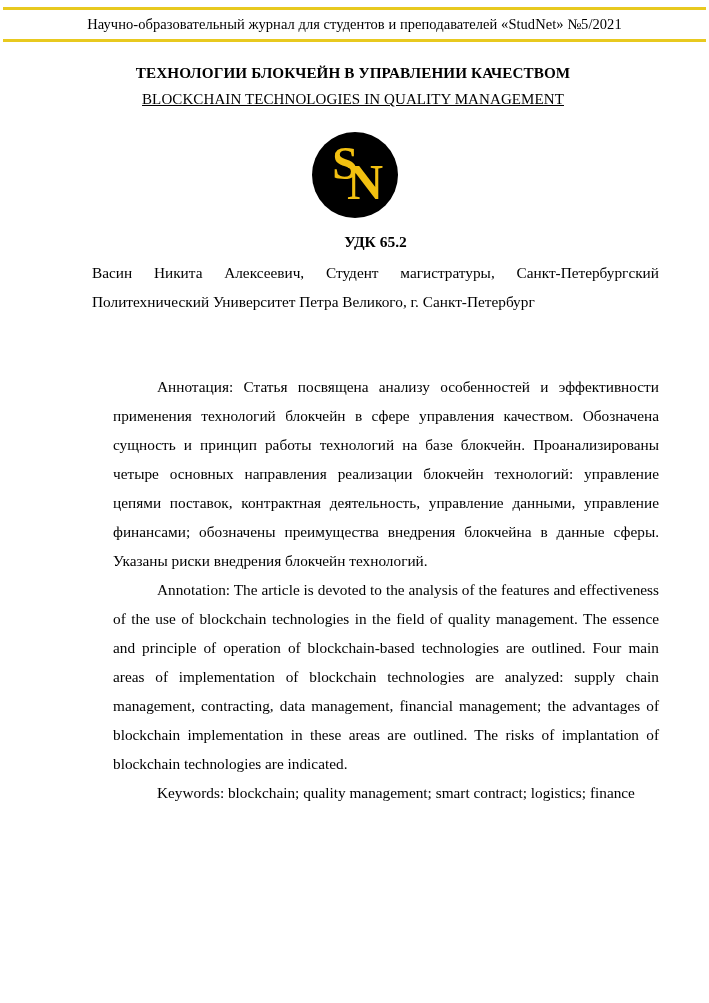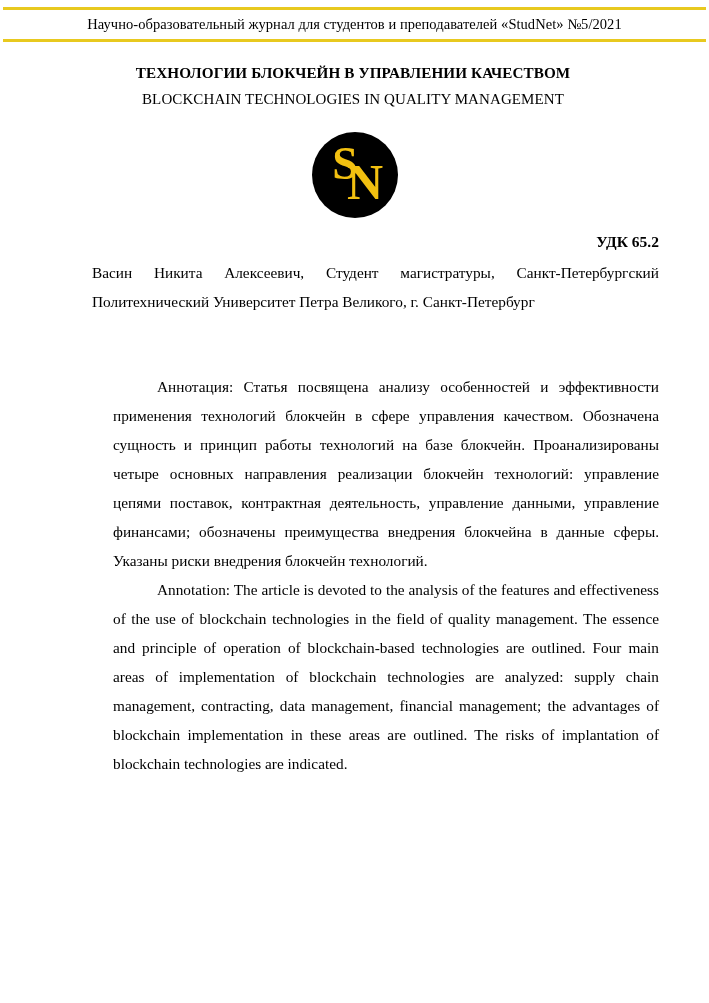--- a/index.html
+++ b/index.html
@@ -59,20 +59,21 @@
     font-weight: bold;
     line-height: 1.2;
     letter-spacing: 0.1px;
   }
   .title-en {
     font-size: 15px;
     font-weight: normal;
     line-height: 1.2;
     margin-top: 8px;
     letter-spacing: 0.1px;
+    text-decoration: underline;
   }
 
   
   .logo-wrap {
     position: absolute;
     left: 0;
     top: 131px;
     width: 709px;
     text-align: center;
     line-height: 0;
@@ -80,21 +81,21 @@
   .logo-svg { display: inline-block; }
 
   
   .column {
     position: absolute;
     left: 92px;
     top: 232px;
     width: 567px;
   }
   .udk {
-    text-align: right;
+    text-align: center;
     font-weight: bold;
     font-size: 15.5px;
     line-height: 1.25;
     margin: 0 0 7px 0;
   }
   p.body-par {
     margin: 0;
     font-size: 15.3px;
     line-height: 29px;
     text-align: justify;
@@ -138,15 +139,16 @@
     <div class="gap-28"></div>
 
 
     <div class="gap-28"></div>
 
     <p class="body-par indent"><b class="strong">Аннотация:</b><span> Статья посвящена анализу особенностей и эффективности применения технологий блокчейн в сфере управления качеством. Обозначена сущность и принцип работы технологий на базе блокчейн. Проанализированы четыре основных направления реализации блокчейн технологий: управление цепями поставок, контрактная деятельность, управление данными, управление финансами; обозначены преимущества внедрения блокчейна в данные сферы. Указаны риски внедрения блокчейн технологий.</span></p>
 
     <p class="body-par indent"><b class="strong">Annotation:</b><span> The article is devoted to the analysis of the features and effectiveness of the use of blockchain technologies in the field of quality management. The essence and principle of operation of blockchain-based technologies are outlined. Four main areas of implementation of blockchain technologies are analyzed: supply chain management, contracting, data management, financial management; the advantages of blockchain implementation in these areas are outlined. The risks of implantation of blockchain technologies are indicated.</span></p>
 
 
+    <p class="body-par indent"><b class="strong">Keywords</b><span>: blockchain; quality management; smart contract; logistics; finance</span></p>
 
   </div>
 </div>
 
 </body></html>

